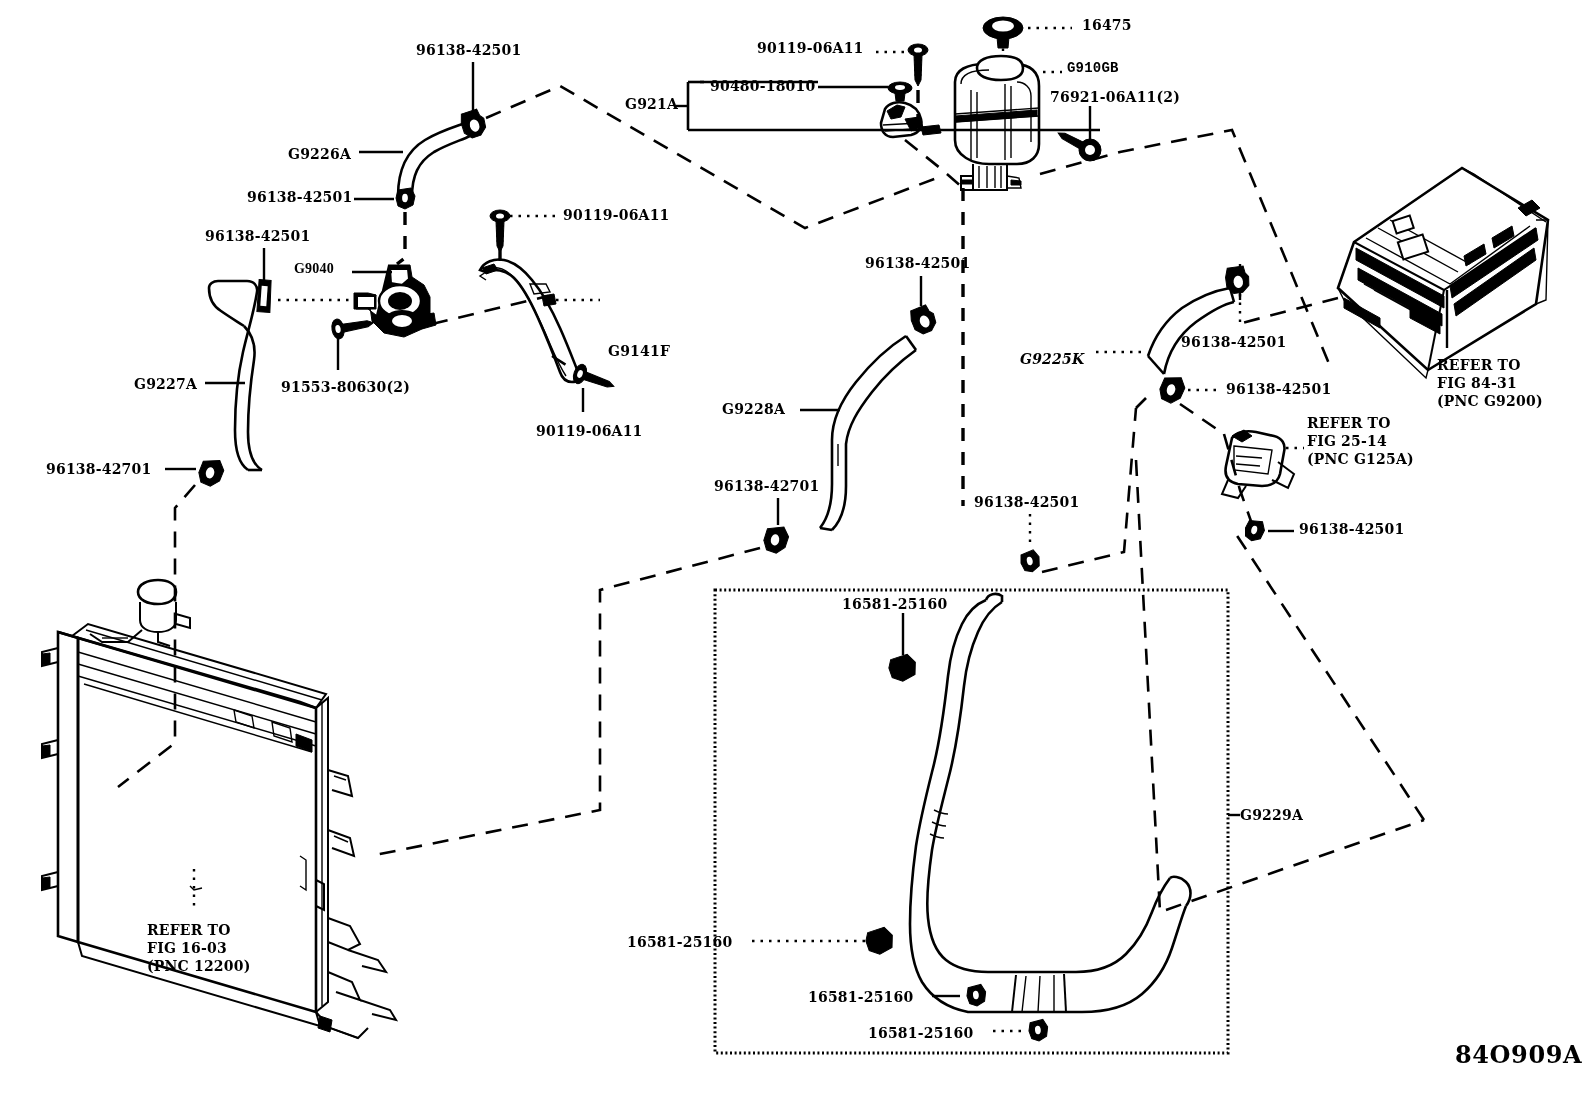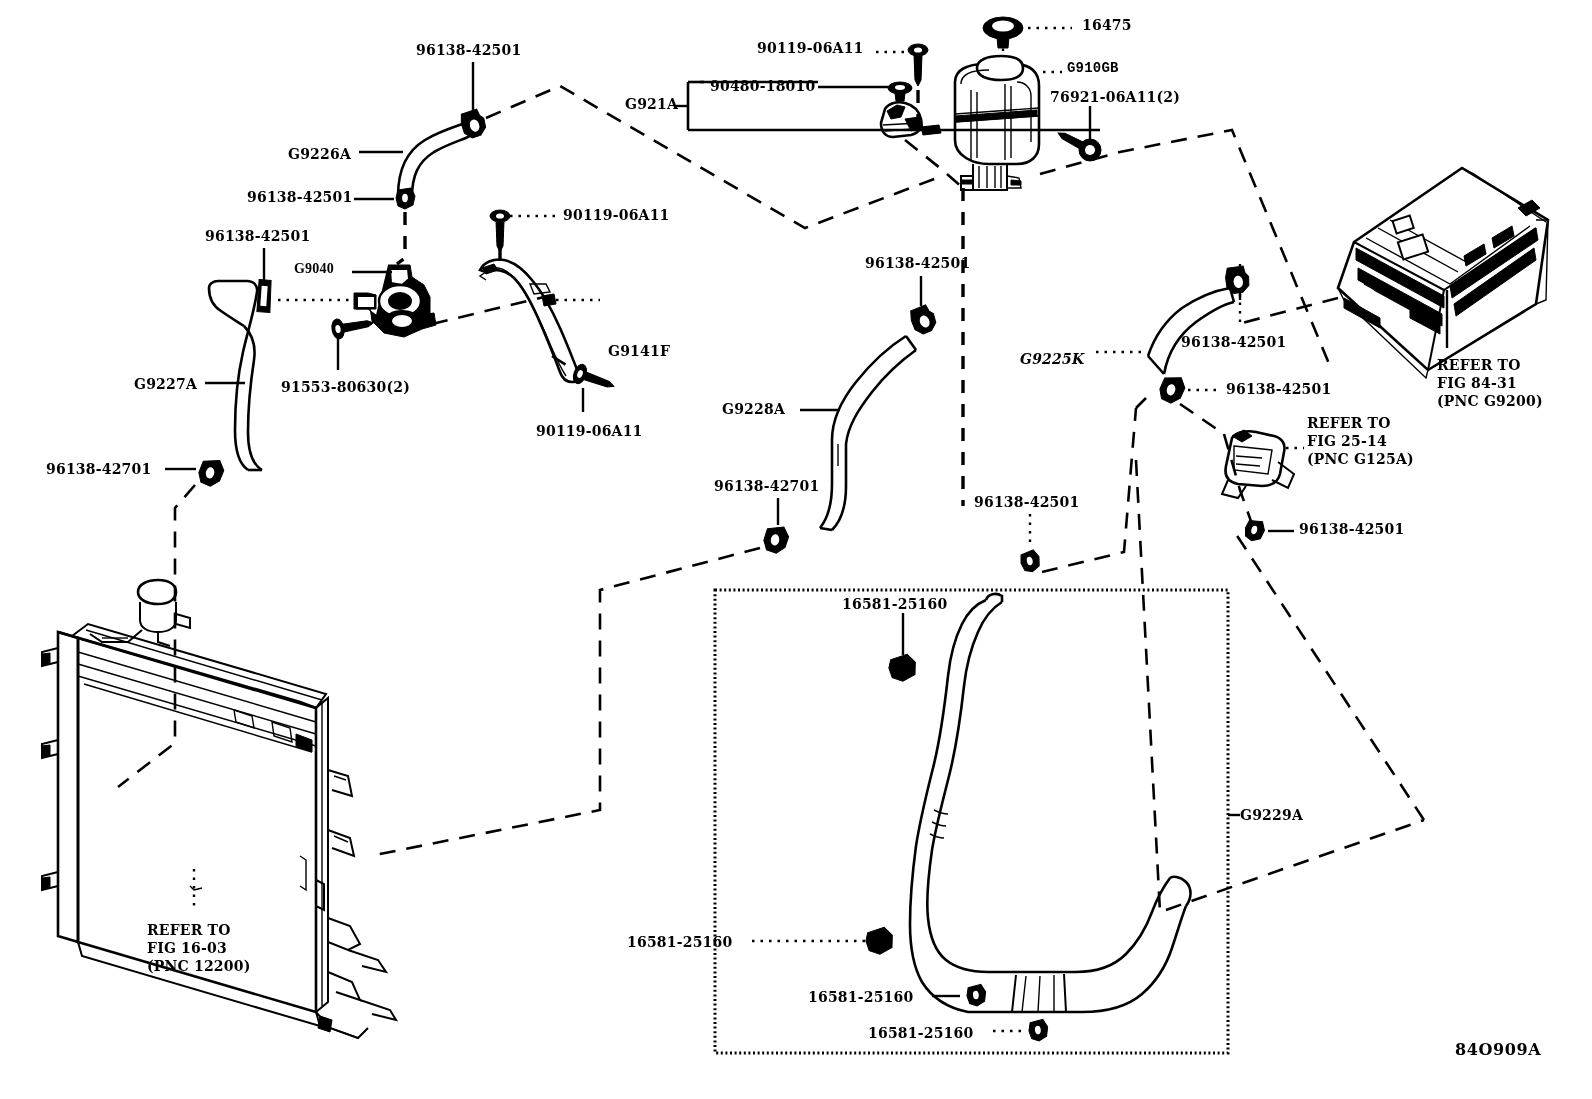--- a/index.html
+++ b/index.html
@@ -29,21 +29,21 @@
     color: #000000;
     white-space: pre;
     letter-spacing: 0.2px;
     line-height: 1.28;
   }
   .lbl.multi { line-height: 1.30; }
   .code {
     position: absolute;
     font-family: "DejaVu Serif", "Liberation Serif", serif;
     font-weight: bold;
-    font-size: 16px;
+    font-size: 24px;
     color: #000000;
     letter-spacing: 0.6px;
   }
 </style>
 </head>
 <body>
 
 <div id="page">
 
   <svg id="art" viewBox="0 0 1592 1099">

